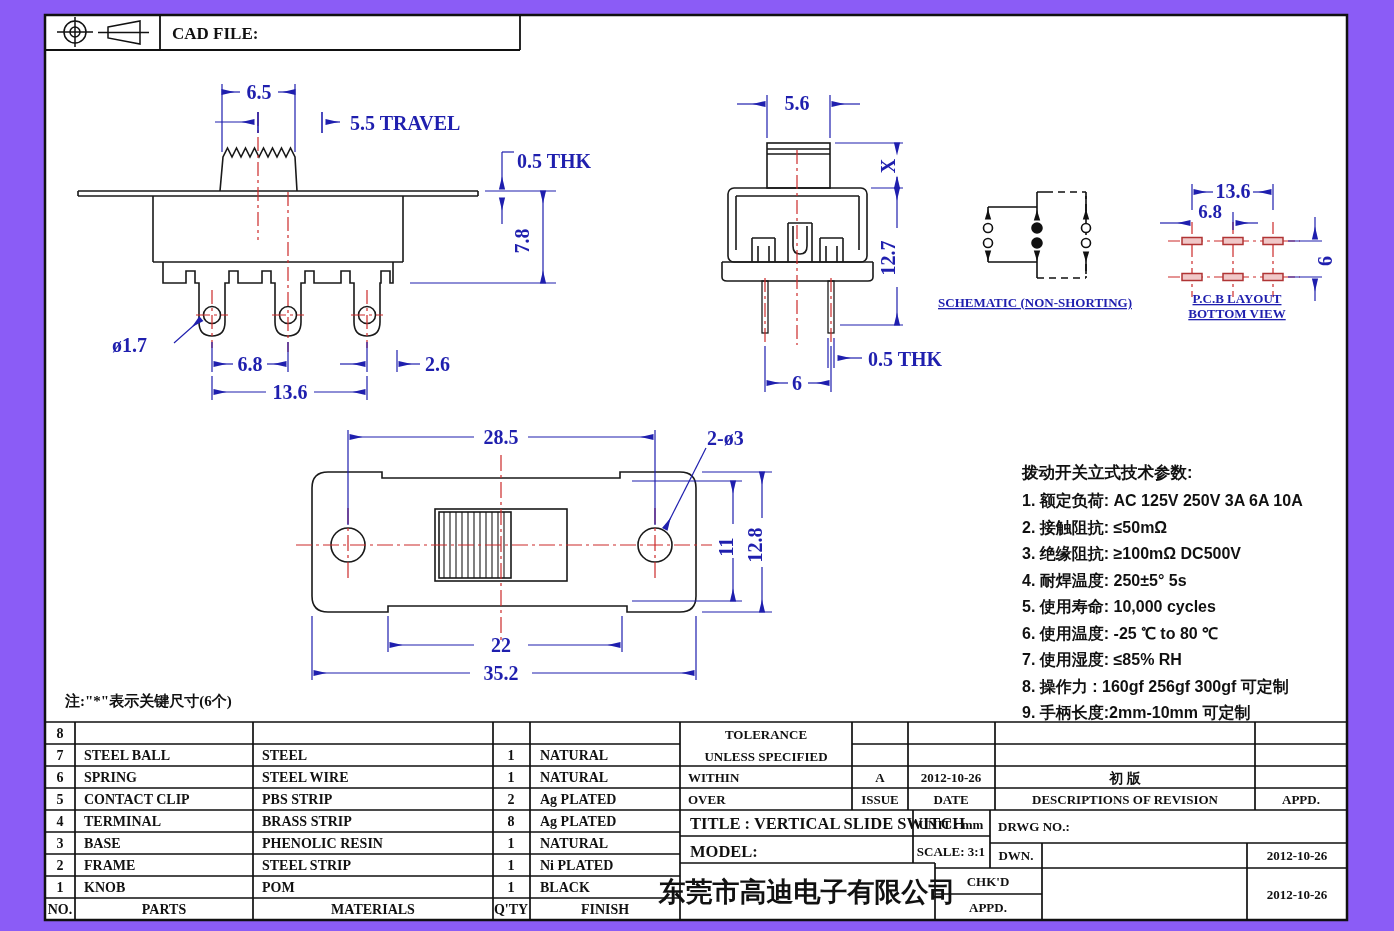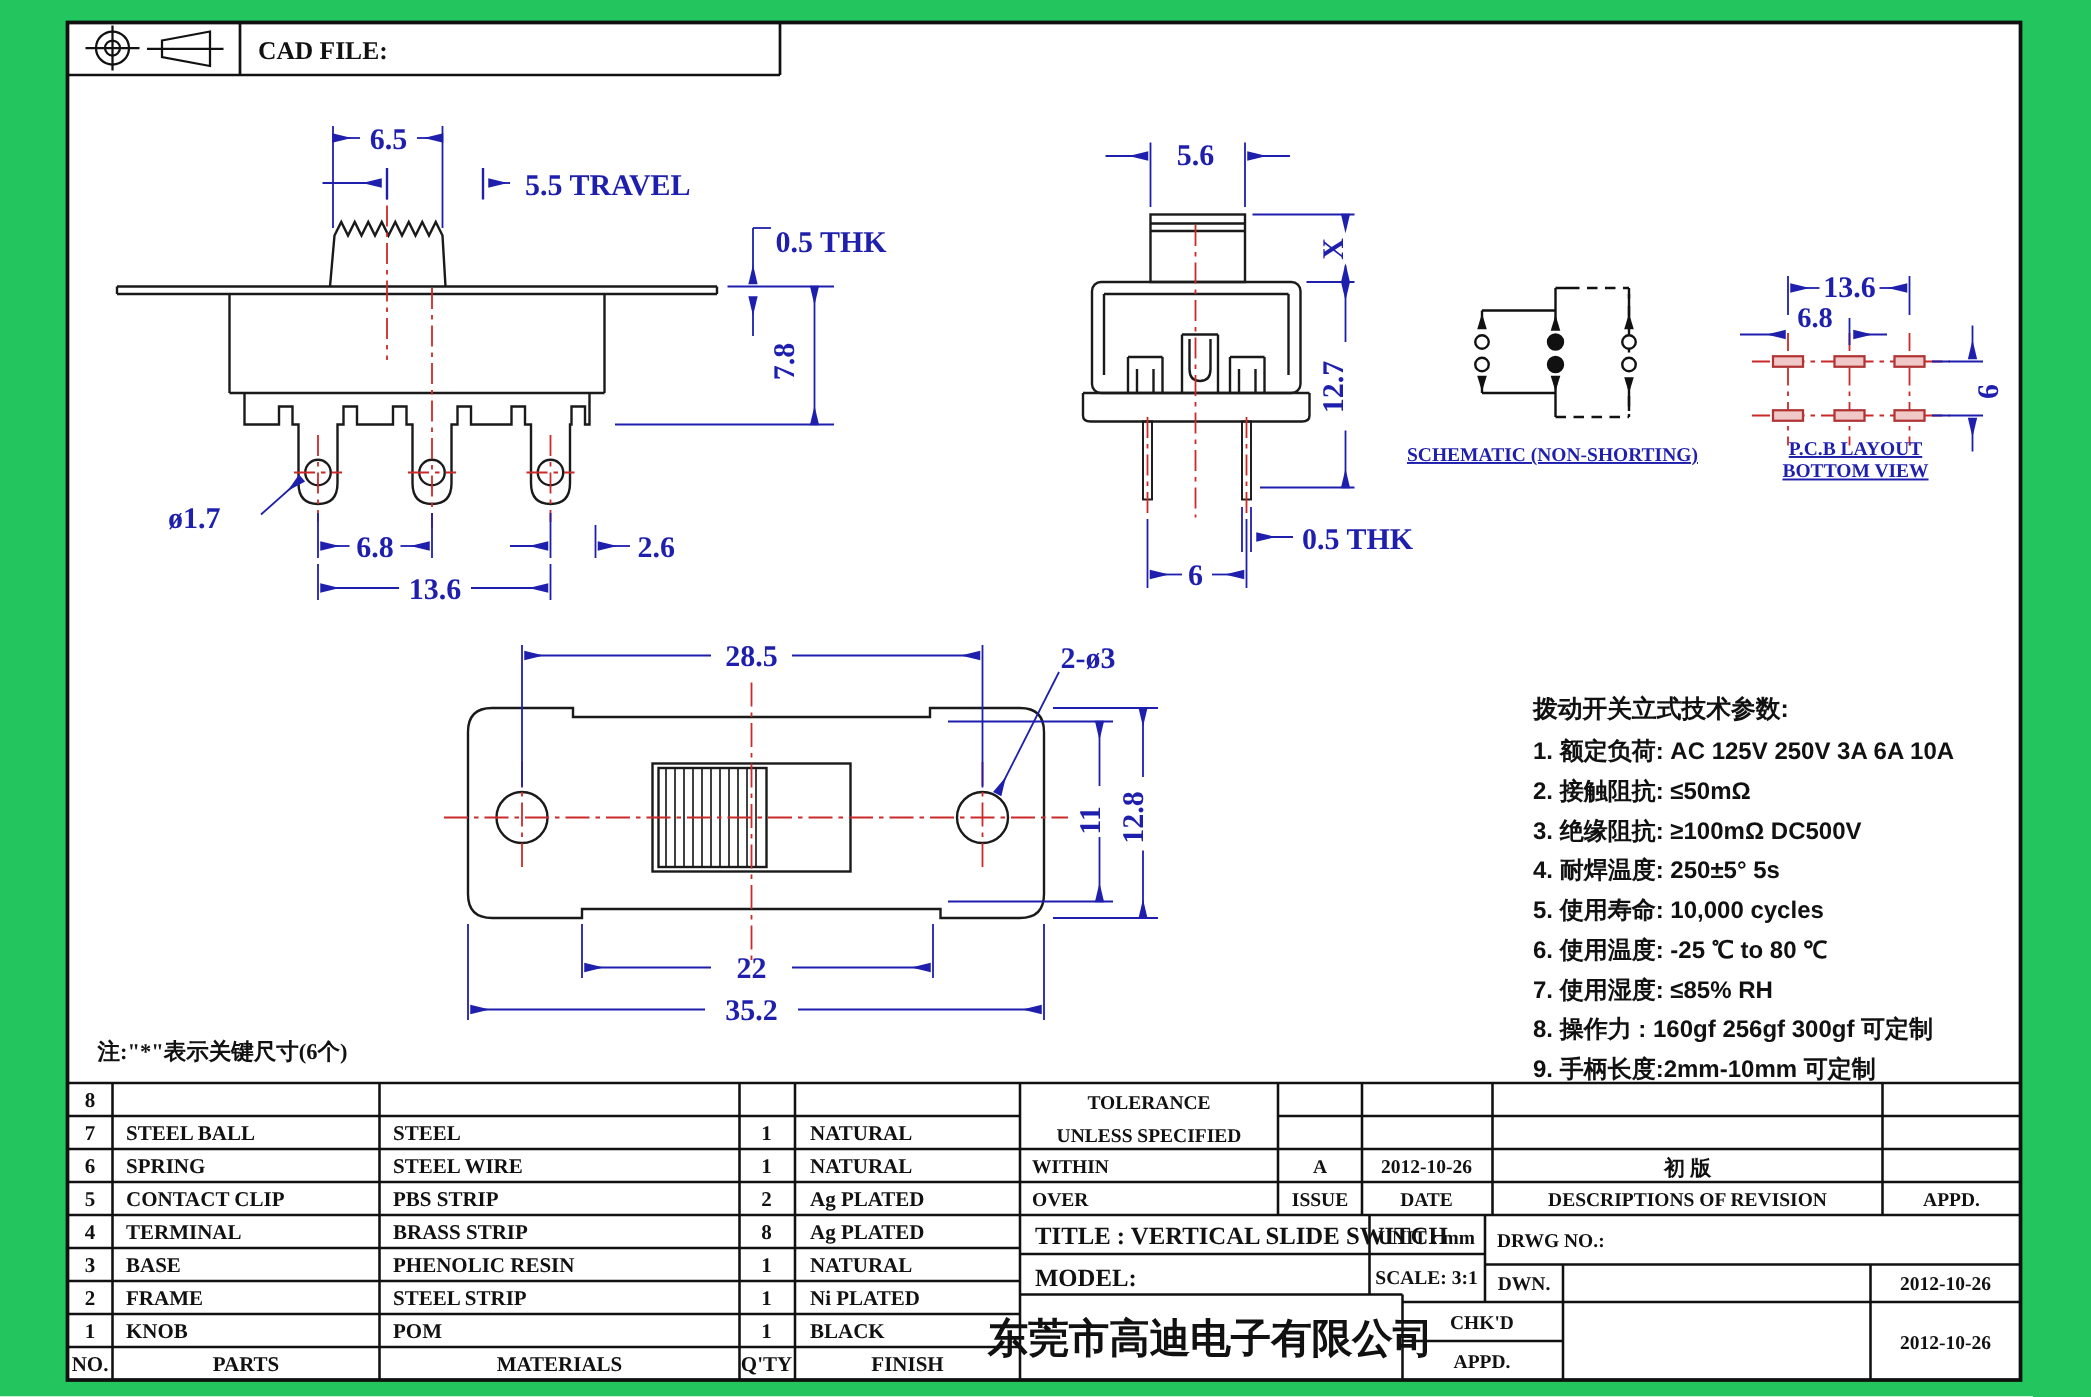--- a/index.html
+++ b/index.html
@@ -1,16 +1,16 @@
 <!DOCTYPE html>
 <html><head>
 <meta charset="utf-8">
 <style>
   html,body{margin:0;padding:0;background:#fff;}
-  .stage{position:relative;width:1394px;height:931px;background:#22c55e;overflow:hidden;
+  .stage{position:relative;width:1394px;height:931px;background:#8b5cf6;overflow:hidden;
          font-family:"Liberation Serif", serif;}
   .sheet{position:absolute;left:0;top:0;width:1394px;height:931px;}
   svg text{user-select:none;}
   .dimt{font:bold 20px "Liberation Serif", serif;fill:#1f1fae;}
   .dimts{font:bold 19px "Liberation Serif", serif;fill:#1f1fae;}
   .cap{font:bold 13px "Liberation Serif", serif;fill:#1f1fae;text-decoration:underline;}
   .tbl{font:bold 14px "Liberation Serif", serif;fill:#111;}
   .tblh{font:bold 14px "Liberation Serif", serif;fill:#111;}
   .tbs{font:bold 13px "Liberation Serif", serif;fill:#111;}
   .tech{font:bold 16px "Liberation Sans", sans-serif;fill:#111;}

